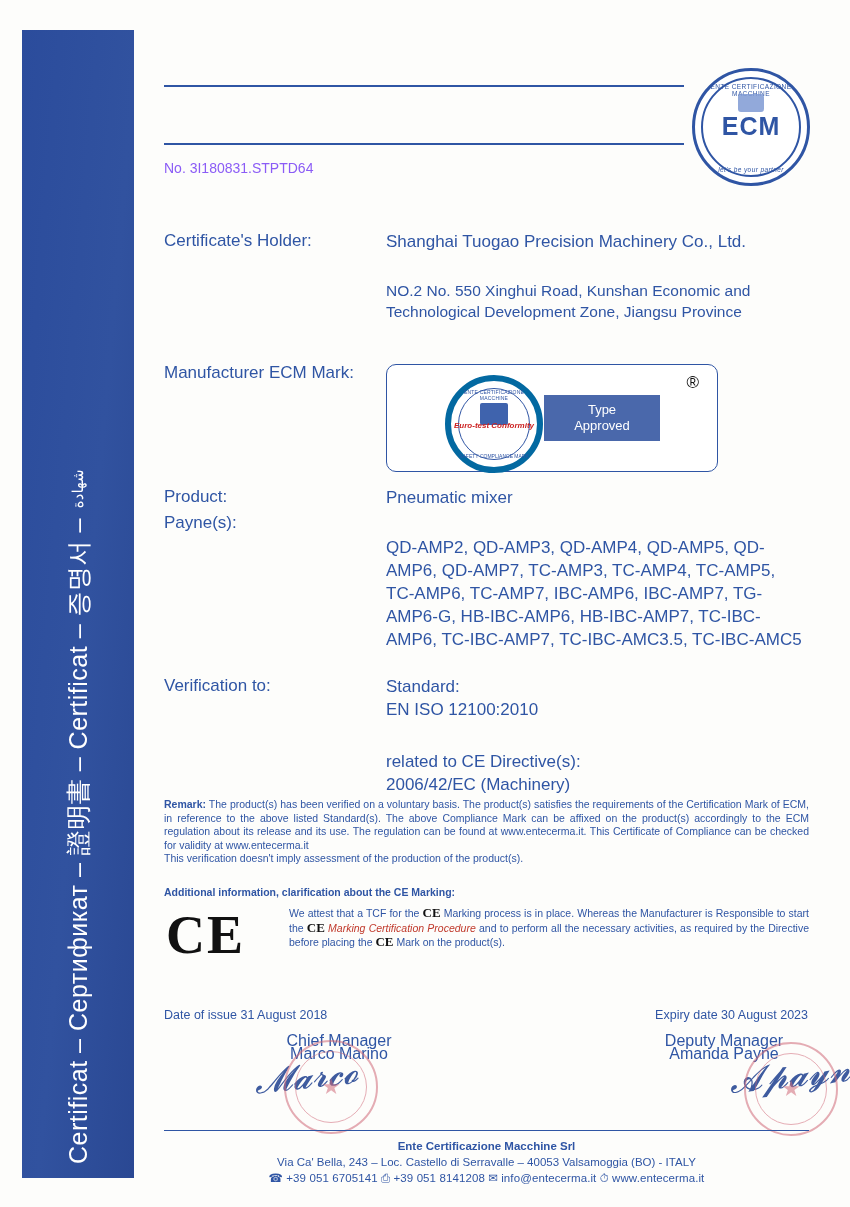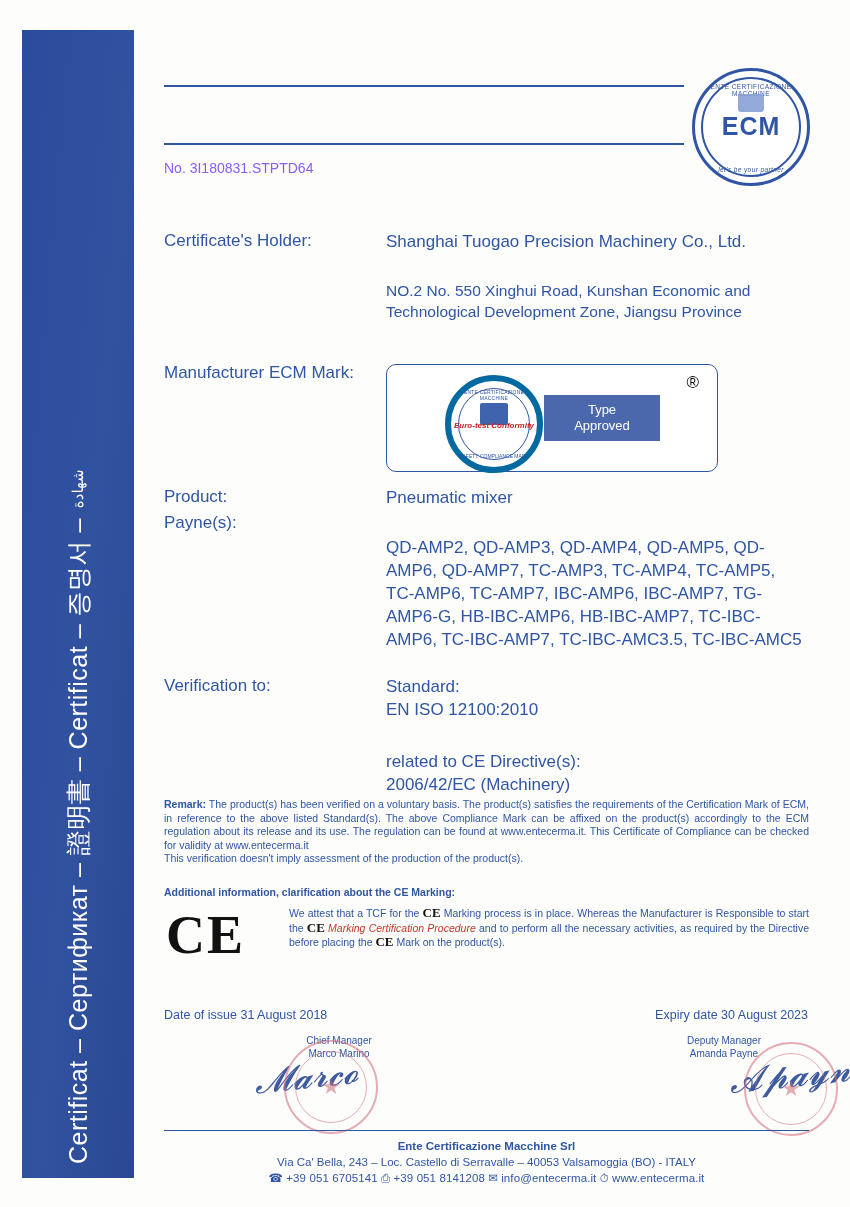--- a/index.html
+++ b/index.html
@@ -309,21 +309,21 @@
   }
   .date-expiry {
     position: absolute;
     right: 20px;
     top: 978px;
     font-size: 12.5px;
     color: #2f55a4;
   }
   .sig-block {
     position: absolute;
-    font-size: 10px;
+    font-size: 16px;
     color: #2f55a4;
     text-align: center;
     line-height: 13px;
   }
   .sig-left { left: 110px; top: 1004px; width: 190px; }
   .sig-right { left: 495px; top: 1004px; width: 190px; }
   .sig-scribble {
     position: absolute;
     font-family: "Liberation Serif", serif;
     color: #1d3f8f;

